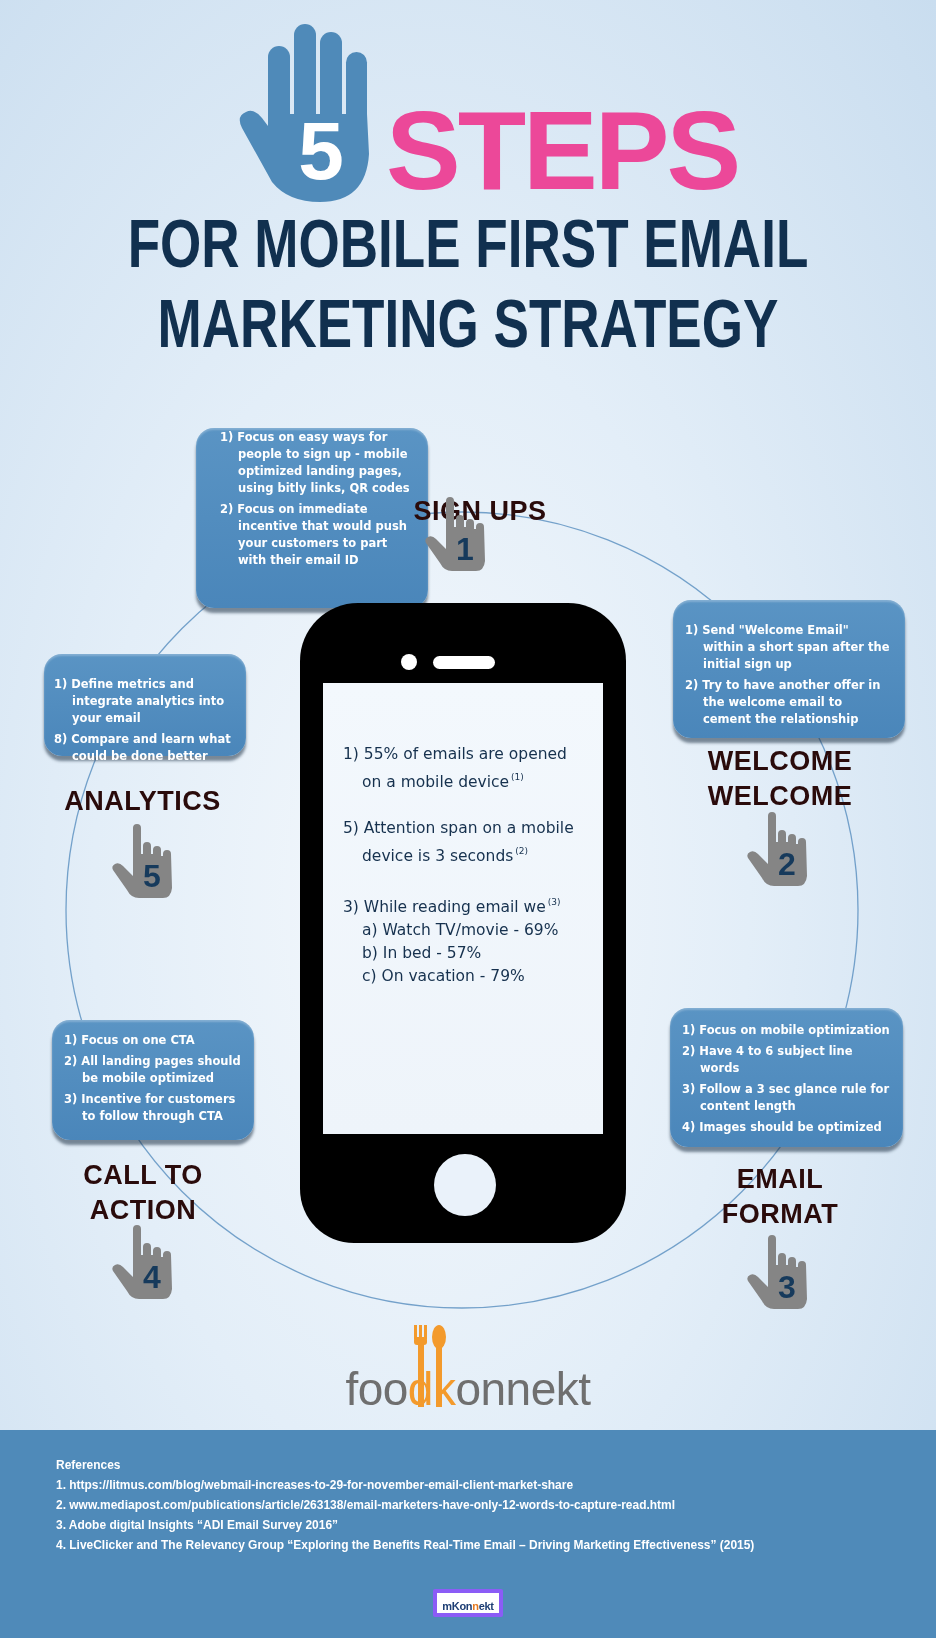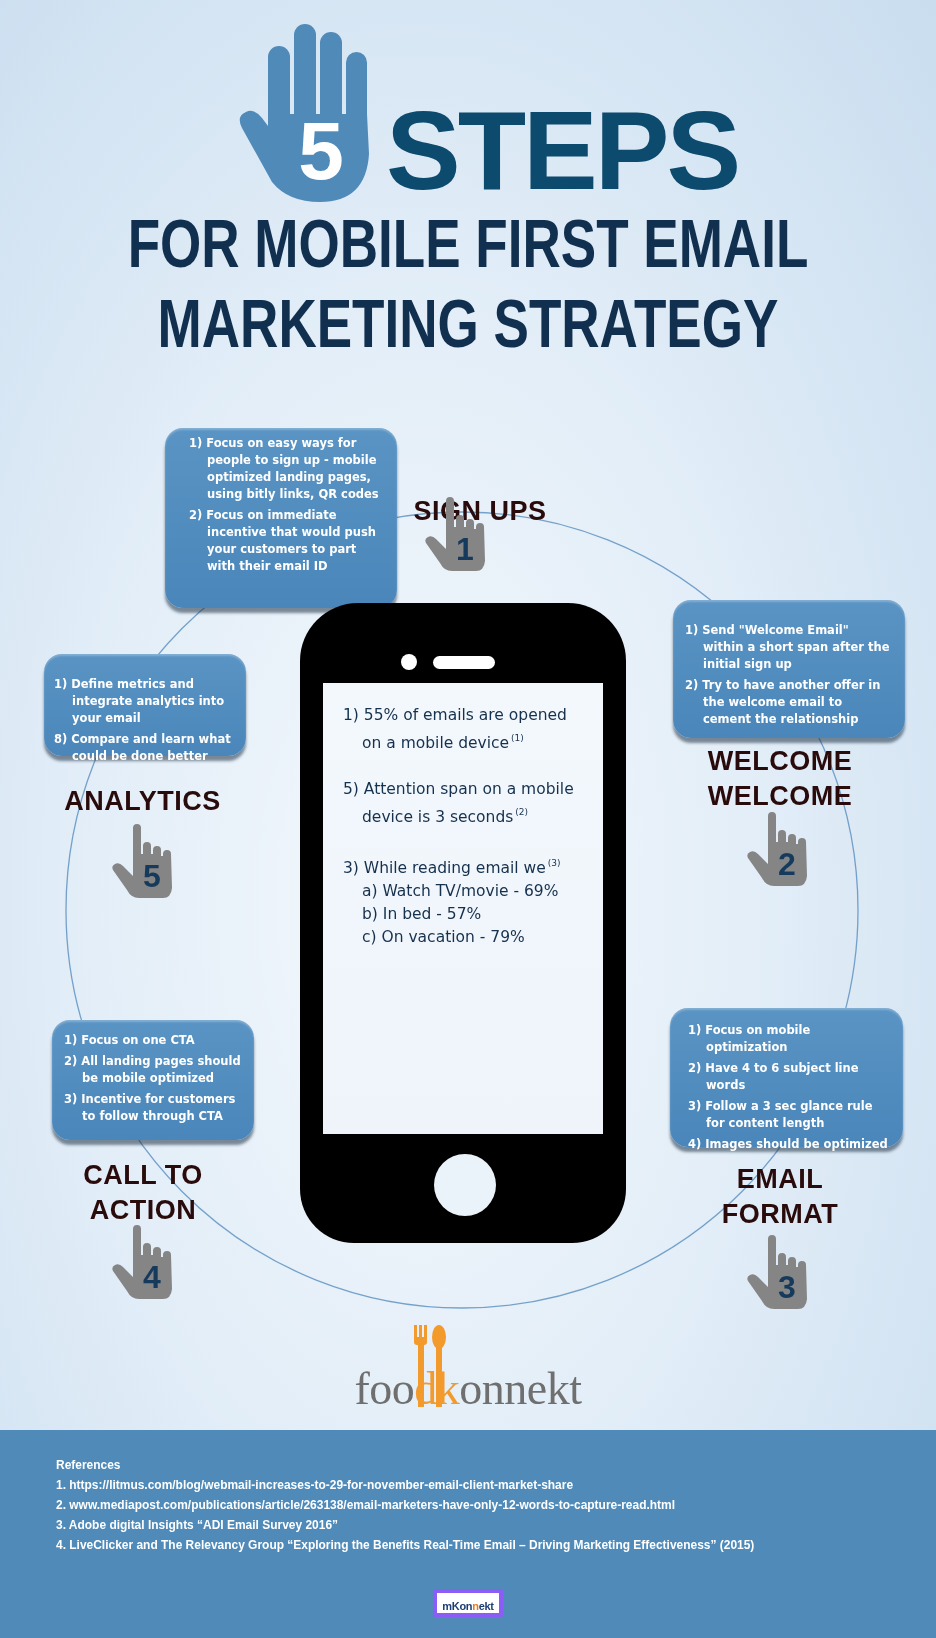--- a/index.html
+++ b/index.html
@@ -14,21 +14,21 @@
   
   .hero-hand { left: 238px; top: 24px; width: 142px; height: 178px; }
   .hero-five {
     left: 290px; top: 108px; width: 62px; height: 86px;
     font-family: "Liberation Sans", sans-serif; font-weight: 700;
     font-size: 82px; line-height: 86px; color: #ffffff; text-align: center;
   }
   .steps-word {
     left: 386px; top: 96px; height: 110px;
     font-family: "Liberation Sans", sans-serif; font-weight: 700;
-    font-size: 112px; line-height: 110px; color: #0c4a6e; letter-spacing: -3px;
+    font-size: 112px; line-height: 110px; color: #ec4899; letter-spacing: -3px;
   }
   .subtitle {
     left: 0; width: 936px; text-align: center;
     font-family: "Liberation Sans", sans-serif; font-weight: 700;
     color: #11304f; transform: scaleX(0.78); transform-origin: center;
     font-size: 68px; line-height: 72px; letter-spacing: 0px;
   }
   .sub1 { top: 207px; }
   .sub2 { top: 287px; }
 
@@ -41,25 +41,25 @@
     border-radius: 18px;
     box-shadow: 0 5px 3px rgba(30, 50, 70, 0.55), inset 0 2px 2px rgba(255,255,255,0.25);
     color: #ffffff;
     font-family: "DejaVu Sans", sans-serif; font-weight: 700;
     font-size: 11.5px; line-height: 17px;
     padding: 10px 12px 10px 14px;
   }
   .box .item { padding-left: 18px; text-indent: -18px; margin-bottom: 4px; }
   .box .item:last-child { margin-bottom: 0; }
 
-  .box-signups  { left: 165px; top: 428px; width: 232px; height: 180px; padding-top: 7px; padding-left: 24px; }
+  .box-signups  { left: 196px; top: 428px; width: 232px; height: 180px; padding-top: 1px; padding-left: 24px; }
   .box-welcome  { left: 673px; top: 600px; width: 232px; height: 138px; padding-top: 22px; padding-left: 12px; }
   .box-analytics{ left: 44px;  top: 654px; width: 202px; height: 102px; padding-top: 22px; padding-left: 10px; }
   .box-cta      { left: 52px;  top: 1020px; width: 202px; height: 120px; padding-top: 12px; padding-left: 12px; }
-  .box-format   { left: 670px; top: 1008px; width: 233px; height: 139px; padding-top: 14px; padding-left: 18px; }
+  .box-format   { left: 670px; top: 1008px; width: 233px; height: 139px; padding-top: 14px; padding-left: 12px; }
 
   
   .step-label {
     font-family: "Liberation Sans", sans-serif; font-weight: 700;
     color: #2a0b0b; font-size: 27px; line-height: 35px; text-align: center;
     letter-spacing: 0.5px;
   }
   .label-signups   { left: 405px; top: 462px; width: 150px; margin-top: 32px; }
   .label-welcome   { left: 700px; top: 744px; width: 160px; }
   .label-analytics { left: 50px;  top: 784px; width: 185px; }
@@ -89,39 +89,39 @@
     left: 401px; top: 654px; width: 16px; height: 16px;
     background: #ffffff; border-radius: 50%;
   }
   .phone-speaker {
     left: 433px; top: 656px; width: 62px; height: 13px;
     background: #ffffff; border-radius: 7px;
   }
   .phone-screen {
     left: 323px; top: 683px; width: 280px; height: 451px;
     background: linear-gradient(#f3f8fd, #eef4fa);
-    padding: 21px 12px 0 20px;
+    padding: 60px 12px 0 20px;
     font-family: "DejaVu Sans", sans-serif; color: #16314e;
     font-size: 15.5px; line-height: 23px;
   }
   .phone-home {
     left: 434px; top: 1154px; width: 62px; height: 62px;
     background: #eaf2fa; border-radius: 50%;
   }
   .stat { margin-bottom: 23px; }
   .stat .line { white-space: nowrap; }
   .stat .indent { padding-left: 19px; }
   .stat .indent2 { padding-left: 28px; }
   .stat sup { font-size: 9px; vertical-align: 7px; margin-left: 2px; }
 
   
   .brand-icon { left: 412px; top: 1325px; width: 36px; height: 82px; }
   .brand-name {
     left: 0; top: 1364px; width: 936px; text-align: center;
-    font-family: Liberation Serif, serif; font-size: 46px; line-height: 50px;
+    font-family: Liberation Sans, sans-serif; font-size: 46px; line-height: 50px;
     color: #6f6f6f; letter-spacing: -0.5px;
   }
   .brand-name .hl { color: #f39a2c; }
 
   
   .footer {
     left: 0; top: 1430px; width: 936px; height: 208px;
     background: #4f8ab9;
   }
   .refs {

